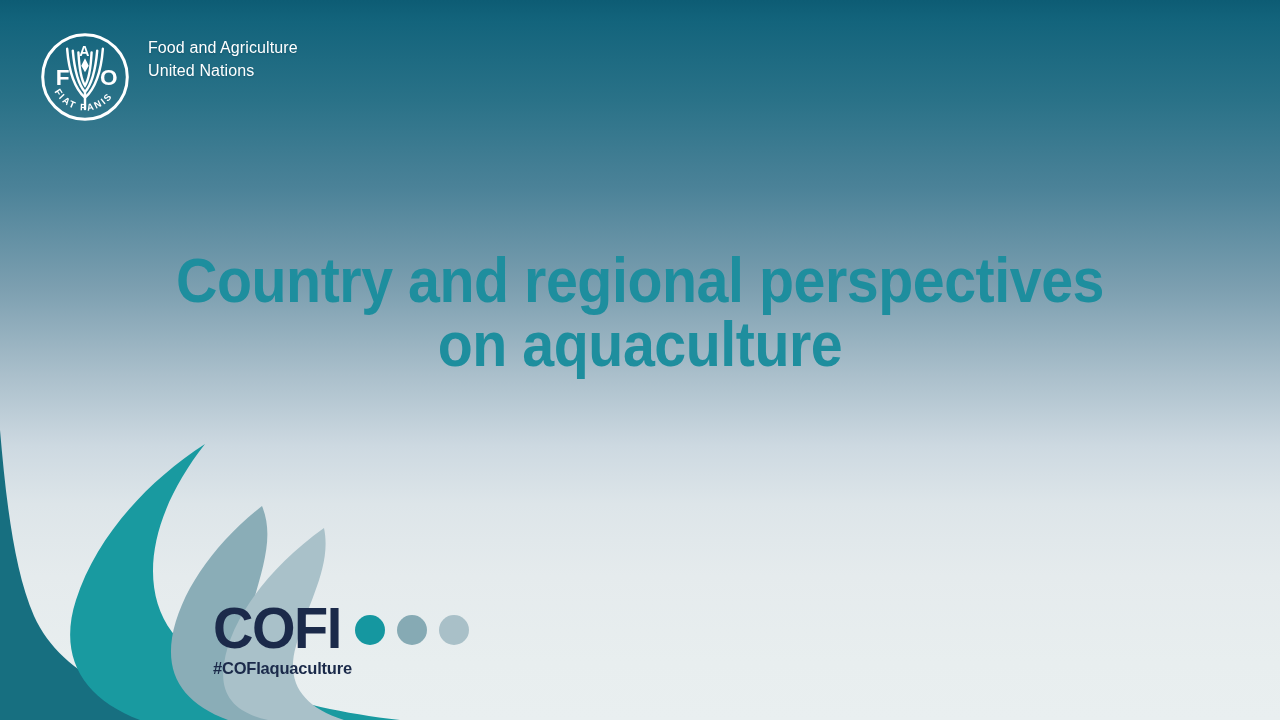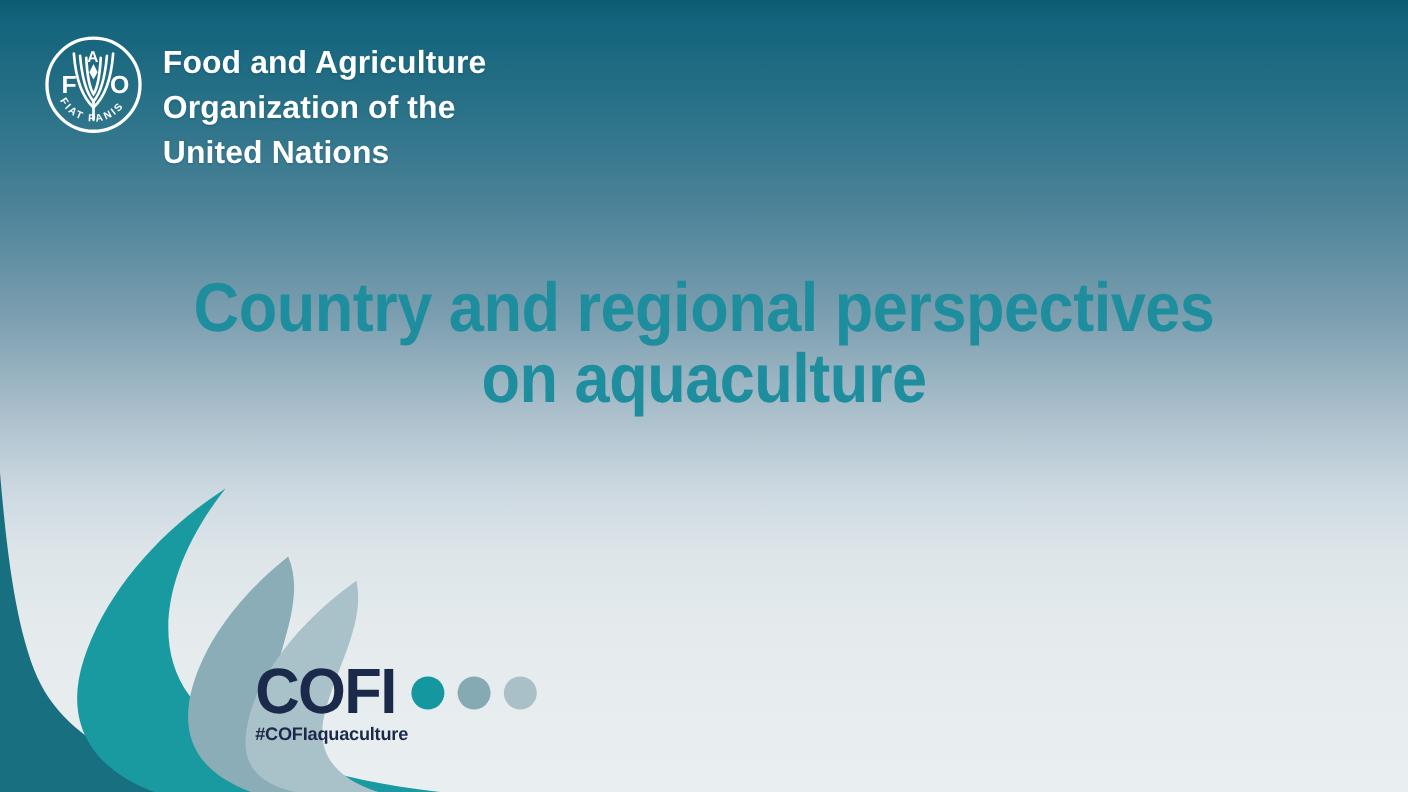--- a/index.html
+++ b/index.html
@@ -44,22 +44,22 @@
     left: 38px;
     top: 30px;
     display: flex;
     align-items: flex-start;
     gap: 16px;
   }
   #fao-emblem { width: 94px; height: 94px; display: block; flex: none; }
   #fao-wordmark {
     margin-top: 7px;
     color: #ffffff;
-    font-size: 29px;
-    font-weight: bold;
+    font-size: 16px;
+    font-weight: normal;
     line-height: 1.42;
     letter-spacing: 0.1px;
     text-shadow: 0 1px 2px rgba(0,40,60,0.25);
     white-space: nowrap;
   }
   #fao-wordmark div { display: block; }
 
   
   #title {
     position: absolute;
@@ -77,21 +77,20 @@
   }
   #title .tline { display: block; }
 
   
   #cofi-logo {
     position: absolute;
     left: 213px;
     top: 603px;
     width: 330px;
     height: 90px;
-    margin-left: 19px;
   }
   #cofi-row {
     display: flex;
     align-items: center;
     height: 50px;
   }
   #cofi-word {
     color: #1b2a4a;
     font-size: 56px;
     font-weight: bold;
@@ -158,21 +157,20 @@
 
       <defs>
         <path id="mottoArc" d="M15,58 A36,36 0 0 0 85,58"></path>
       </defs>
       <text font-family="Liberation Sans, sans-serif" font-size="10" font-weight="bold" letter-spacing="2.1" fill="#ffffff">
         <textPath href="#mottoArc" startOffset="8%">FIAT PANIS</textPath>
       </text>
     </svg>
     <div id="fao-wordmark">
       <div>Food and Agriculture</div>
-      <div>Organization of the</div>
       <div>United Nations</div>
     </div>
   </div>
 
   <div id="title">
     <span class="tline">Country and regional perspectives</span>
     <span class="tline">on aquaculture</span>
   </div>
 
   <div id="cofi-logo">

